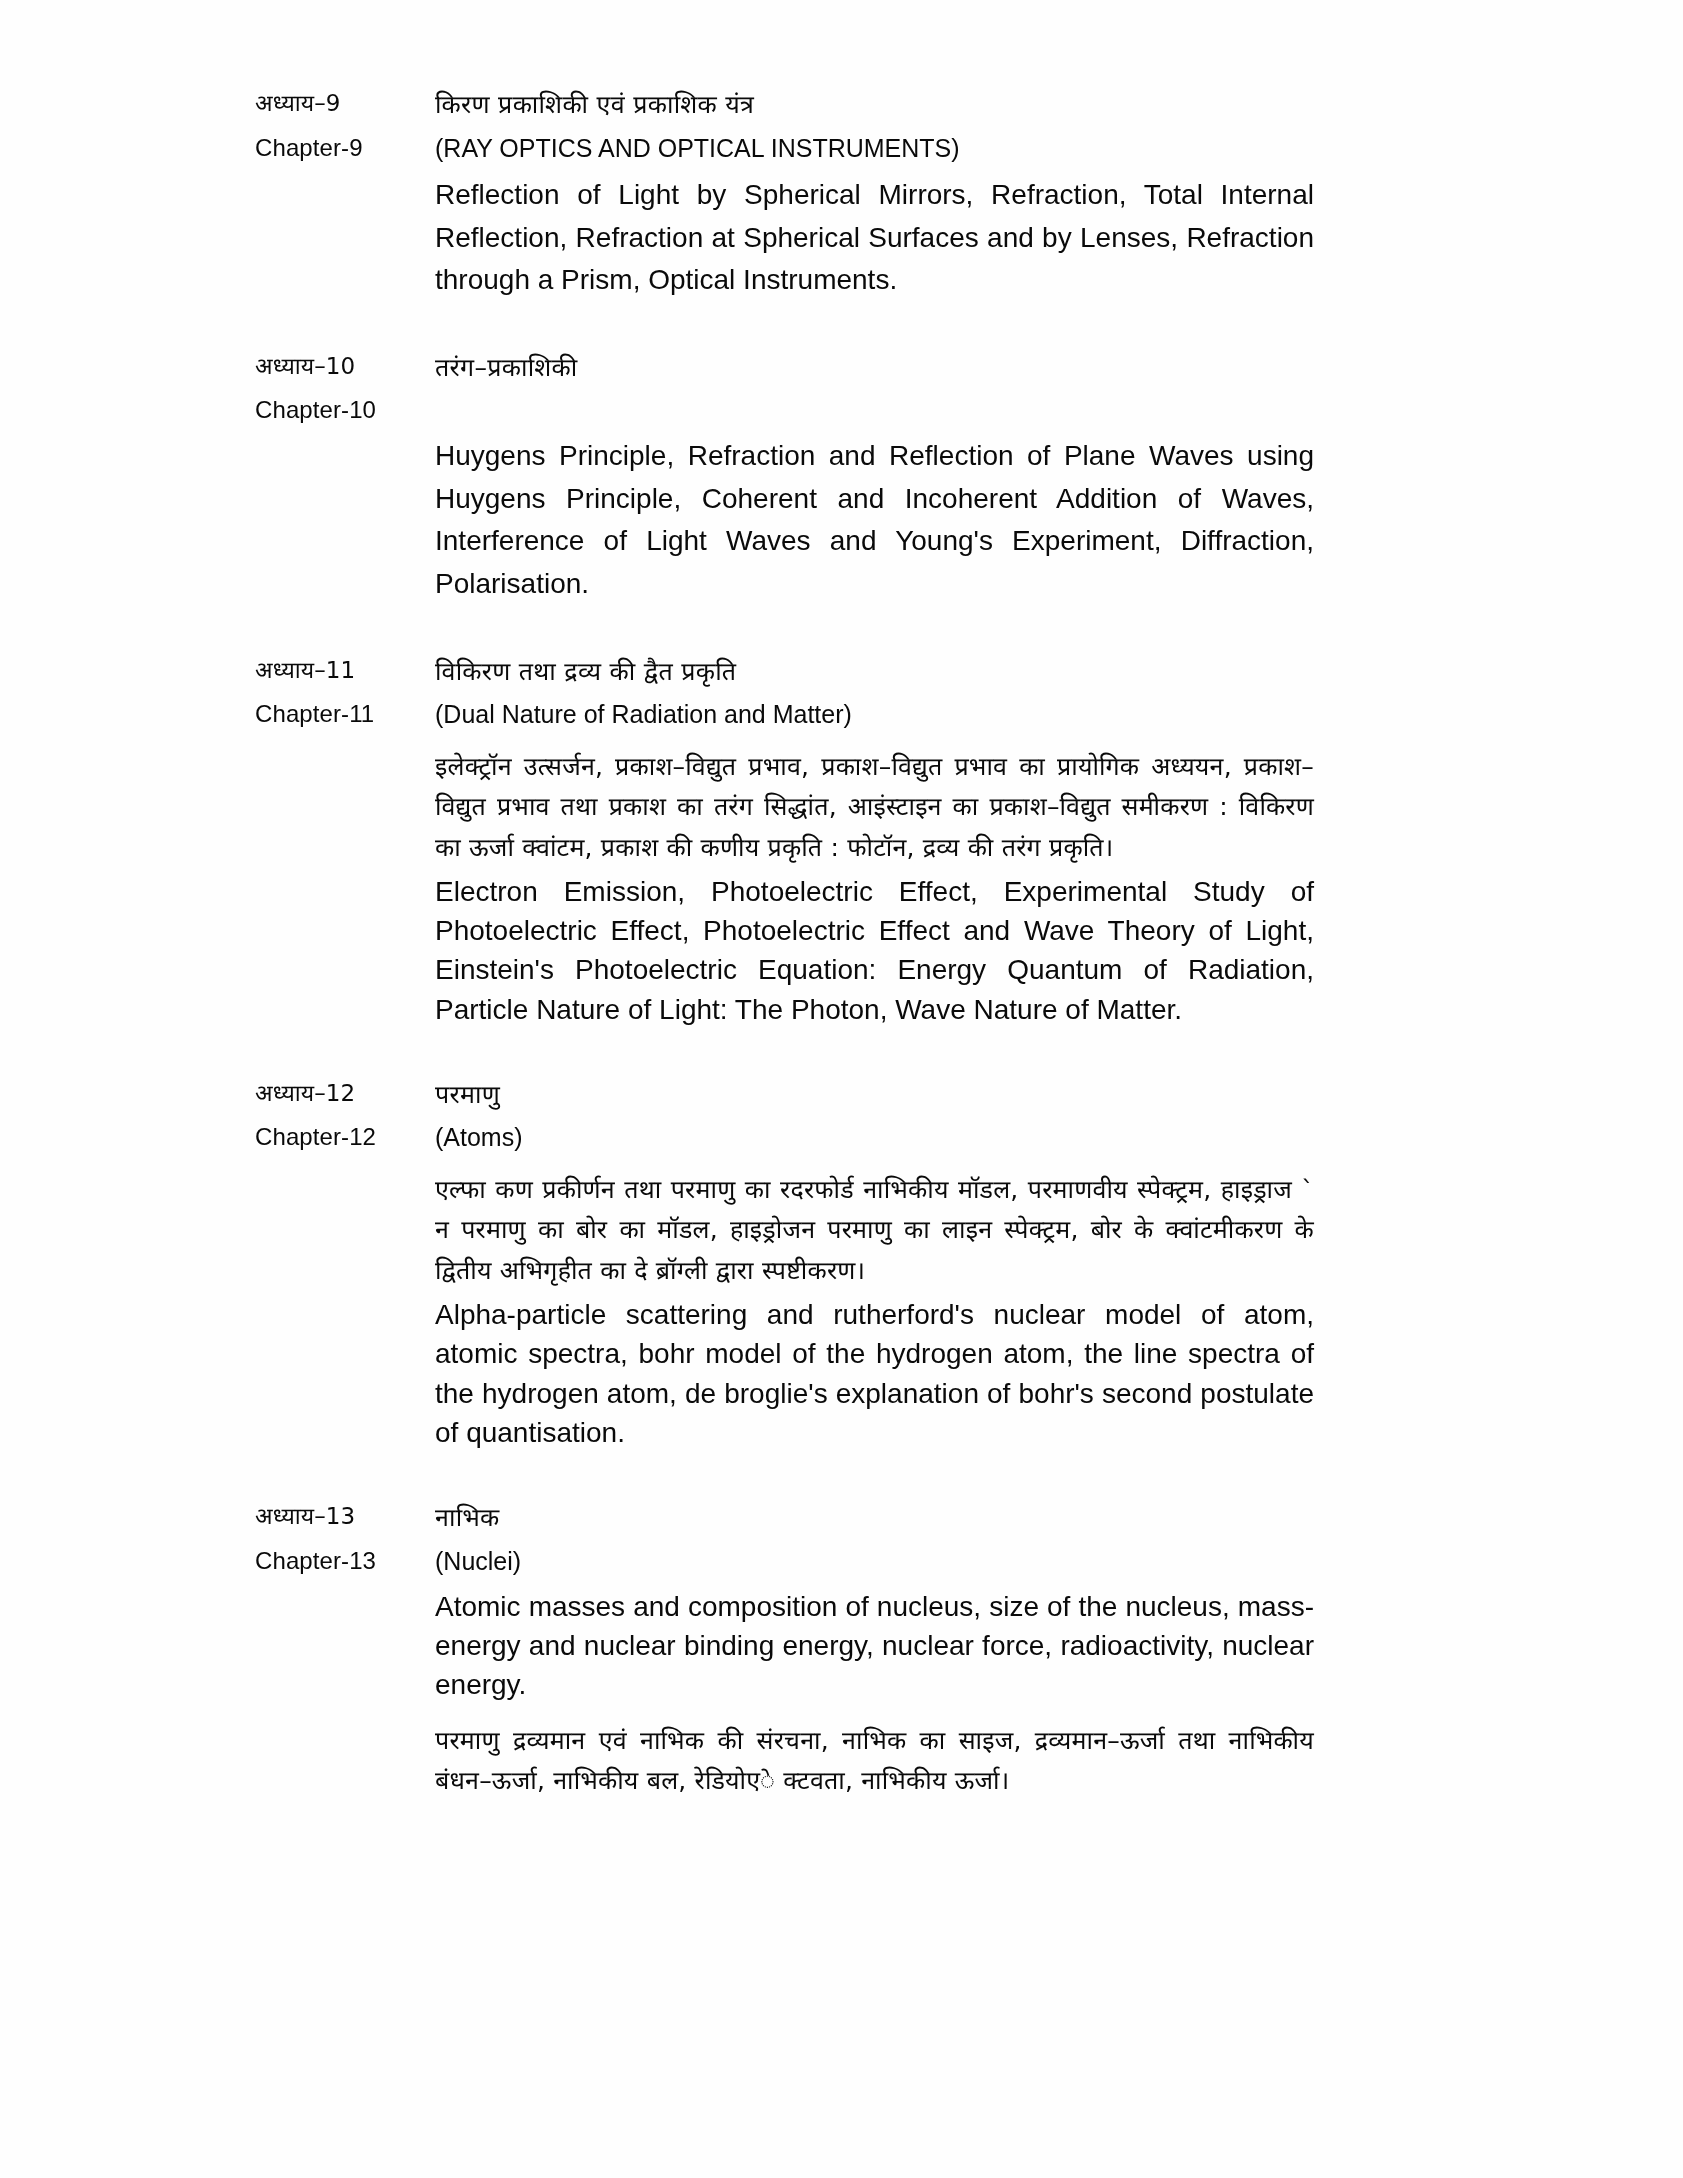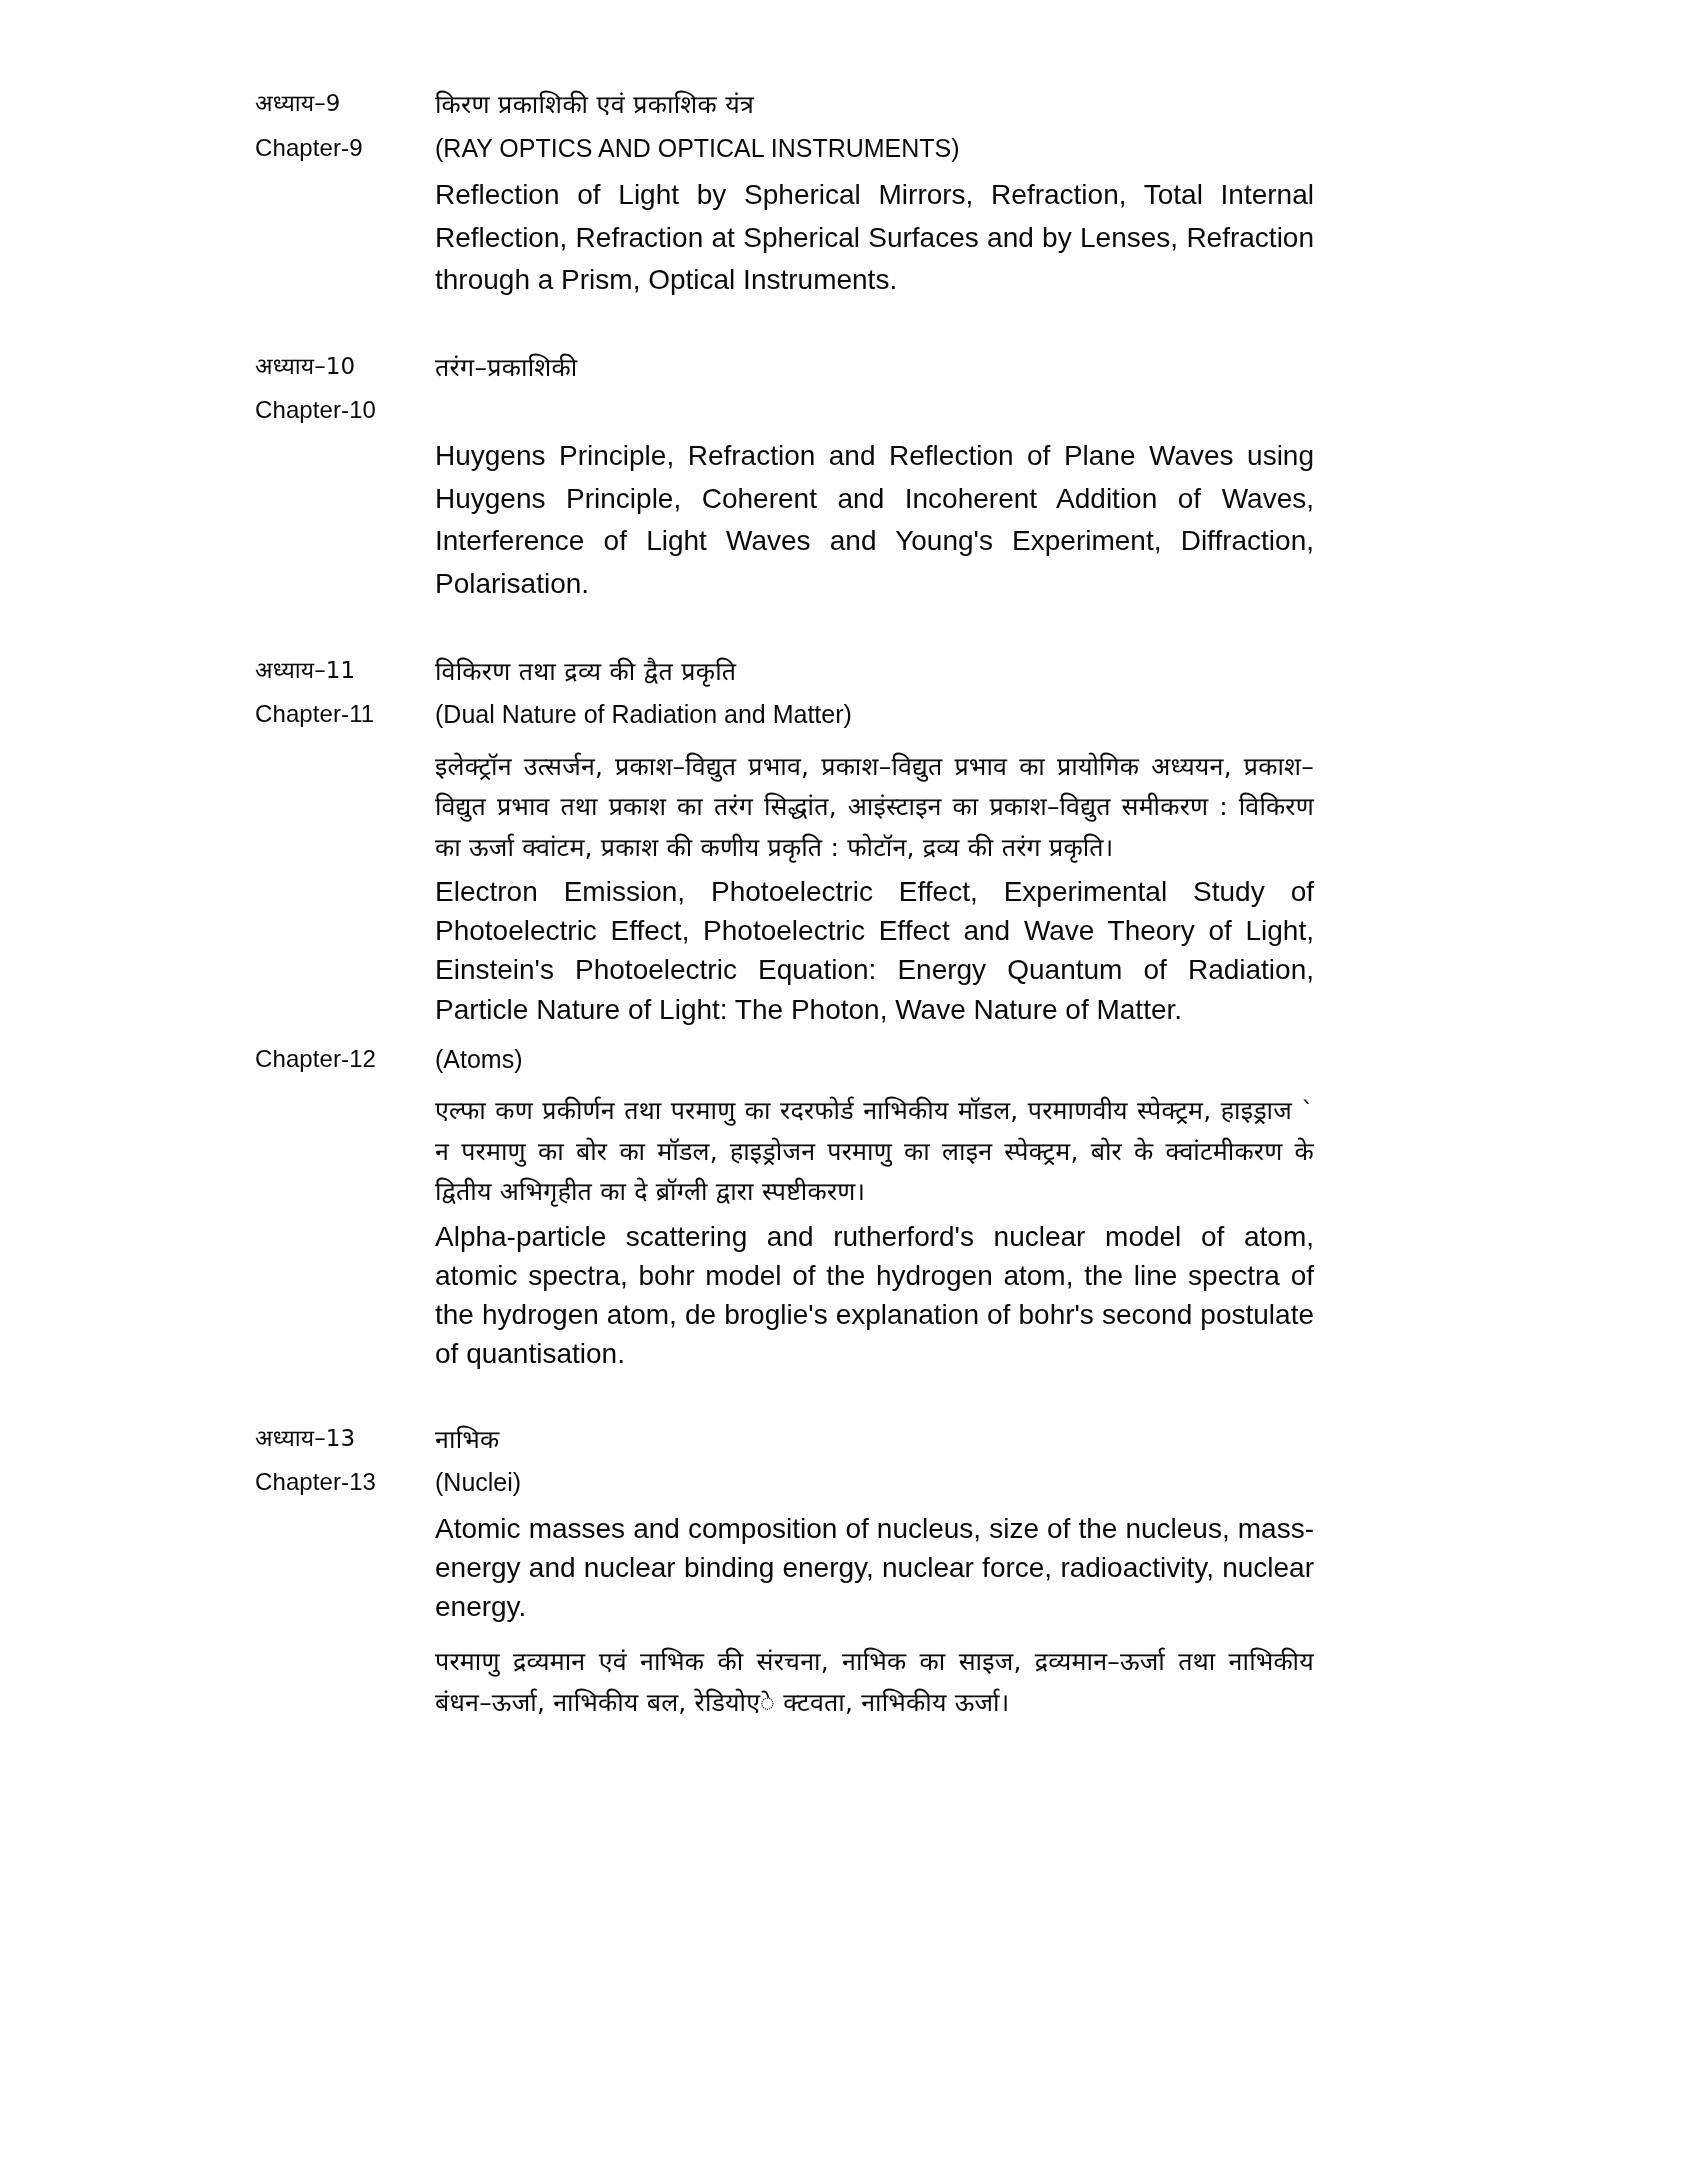--- a/index.html
+++ b/index.html
@@ -137,20 +137,24 @@
         <div class="label-cell">Chapter-11</div>
         <div class="title-cell">(Dual Nature of Radiation and Matter)</div>
       </div>
       <div class="para hindi">इलेक्ट्रॉन उत्सर्जन, प्रकाश–विद्युत प्रभाव, प्रकाश–विद्युत प्रभाव का प्रायोगिक अध्ययन, प्रकाश–विद्युत प्रभाव तथा प्रकाश का तरंग सिद्धांत, आइंस्टाइन का प्रकाश–विद्युत समीकरण : विकिरण का ऊर्जा क्वांटम, प्रकाश की कणीय प्रकृति : फोटॉन, द्रव्य की तरंग प्रकृति।</div>
       <div class="para english tight">Electron Emission, Photoelectric Effect, Experimental Study of Photoelectric Effect, Photoelectric Effect and Wave Theory of Light, Einstein's Photoelectric Equation: Energy Quantum of Radiation, Particle Nature of Light: The Photon, Wave Nature of Matter.</div>
     </div>
 
     <div class="spacer-sm"></div>
 
     <div class="chapter-block">
+      <div class="heading-row hindi-row">
+        <div class="label-cell hindi">अध्याय–12</div>
+        <div class="title-cell hindi">परमाणु</div>
+      </div>
       <div class="heading-row">
         <div class="label-cell">Chapter-12</div>
         <div class="title-cell">(Atoms)</div>
       </div>
       <div class="para hindi">एल्फा कण प्रकीर्णन तथा परमाणु का रदरफोर्ड नाभिकीय मॉडल, परमाणवीय स्पेक्ट्रम, हाइड्राज ` न परमाणु का बोर का मॉडल, हाइड्रोजन परमाणु का लाइन स्पेक्ट्रम, बोर के क्वांटमीकरण के द्वितीय अभिगृहीत का दे ब्रॉग्ली द्वारा स्पष्टीकरण।</div>
       <div class="para english tight">Alpha-particle scattering and rutherford's nuclear model of atom, atomic spectra, bohr model of the hydrogen atom, the line spectra of the hydrogen atom, de broglie's explanation of bohr's second postulate of quantisation.</div>
     </div>
 
     <div class="spacer-sm"></div>
 

